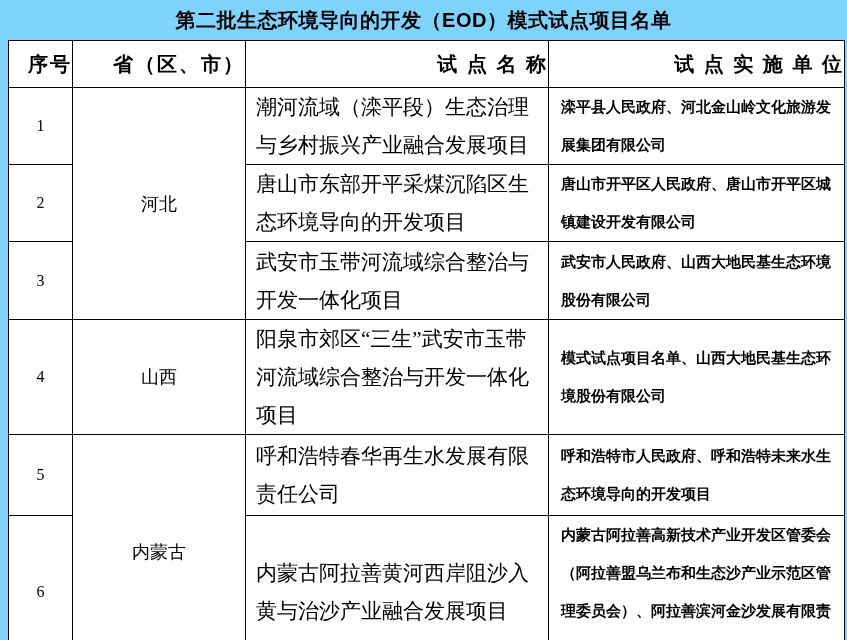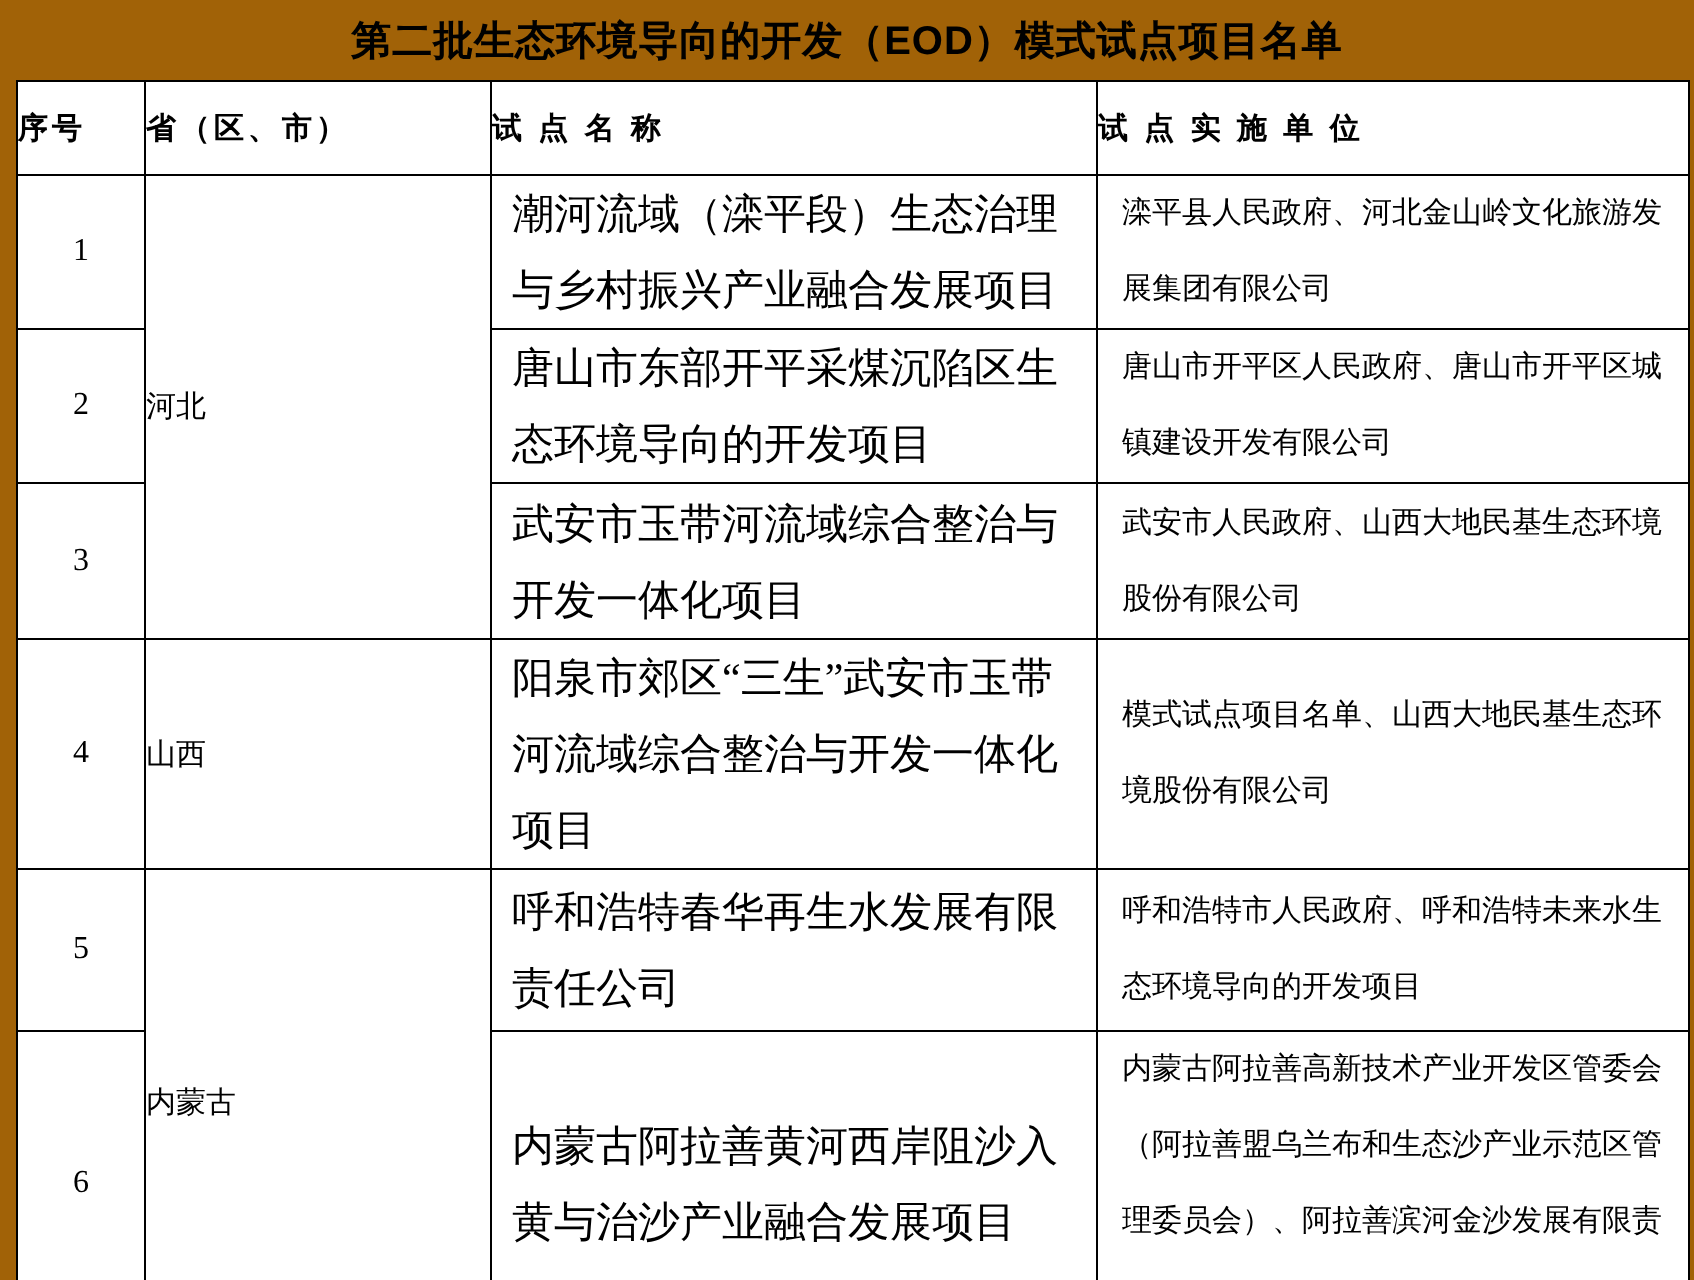--- a/index.html
+++ b/index.html
@@ -1,21 +1,21 @@
 <!DOCTYPE html>
 <html><head>
 <meta charset="utf-8">
 <style>
   * { margin: 0; padding: 0; box-sizing: border-box; }
   html, body { background: #ffffff; }
   .page {
     position: relative;
     width: 847px;
     height: 640px;
-    background: #a16207;
+    background: #7dd3fc;
     overflow: hidden;
     color: #000000;
     font-family: "Liberation Serif", serif;
   }
   .doc-title {
     width: 847px;
     padding-top: 7px;
     height: 40px;
     text-align: center;
     font-family: "Liberation Sans", sans-serif;
@@ -34,53 +34,55 @@
   table.eod-table th,
   table.eod-table td {
     border: 1px solid #000000;
     vertical-align: middle;
     color: #000000;
     overflow: hidden;
   }
   th.hdr {
     font-family: "Liberation Sans", sans-serif;
     font-weight: bold;
-    font-size: 15px;
-    text-align: left;
+    font-size: 20px;
+    text-align: right;
     letter-spacing: 2px;
   }
   tr.header-row { height: 47px; }
   tr.r1 { height: 75px; }
   tr.r2 { height: 77px; }
   tr.r3 { height: 78px; }
   tr.r4 { height: 79px; }
   tr.r5 { height: 81px; }
   tr.r6 { height: 152px; }
   tr.partial { height: 60px; }
   td.idx {
     text-align: center;
     font-family: "Liberation Serif", serif;
     font-size: 16px;
   }
   td.prov {
-    font-size: 15px;
+    text-align: center;
+    font-size: 18px;
   }
   td.name {
     text-align: left;
     font-size: 21px;
     line-height: 38px;
     padding: 0 8px 0 10px;
     word-break: break-all;
   }
   td.unit {
     text-align: left;
     font-size: 15px;
     line-height: 38px;
     padding: 0 12px;
     word-break: break-all;
+    font-weight: bold;
   }
 </style>
 </head>
 <body>
 
 <div class="page">
 
   <div class="doc-title">第二批生态环境导向的开发（EOD）模式试点项目名单</div>
 
   <table class="eod-table">

